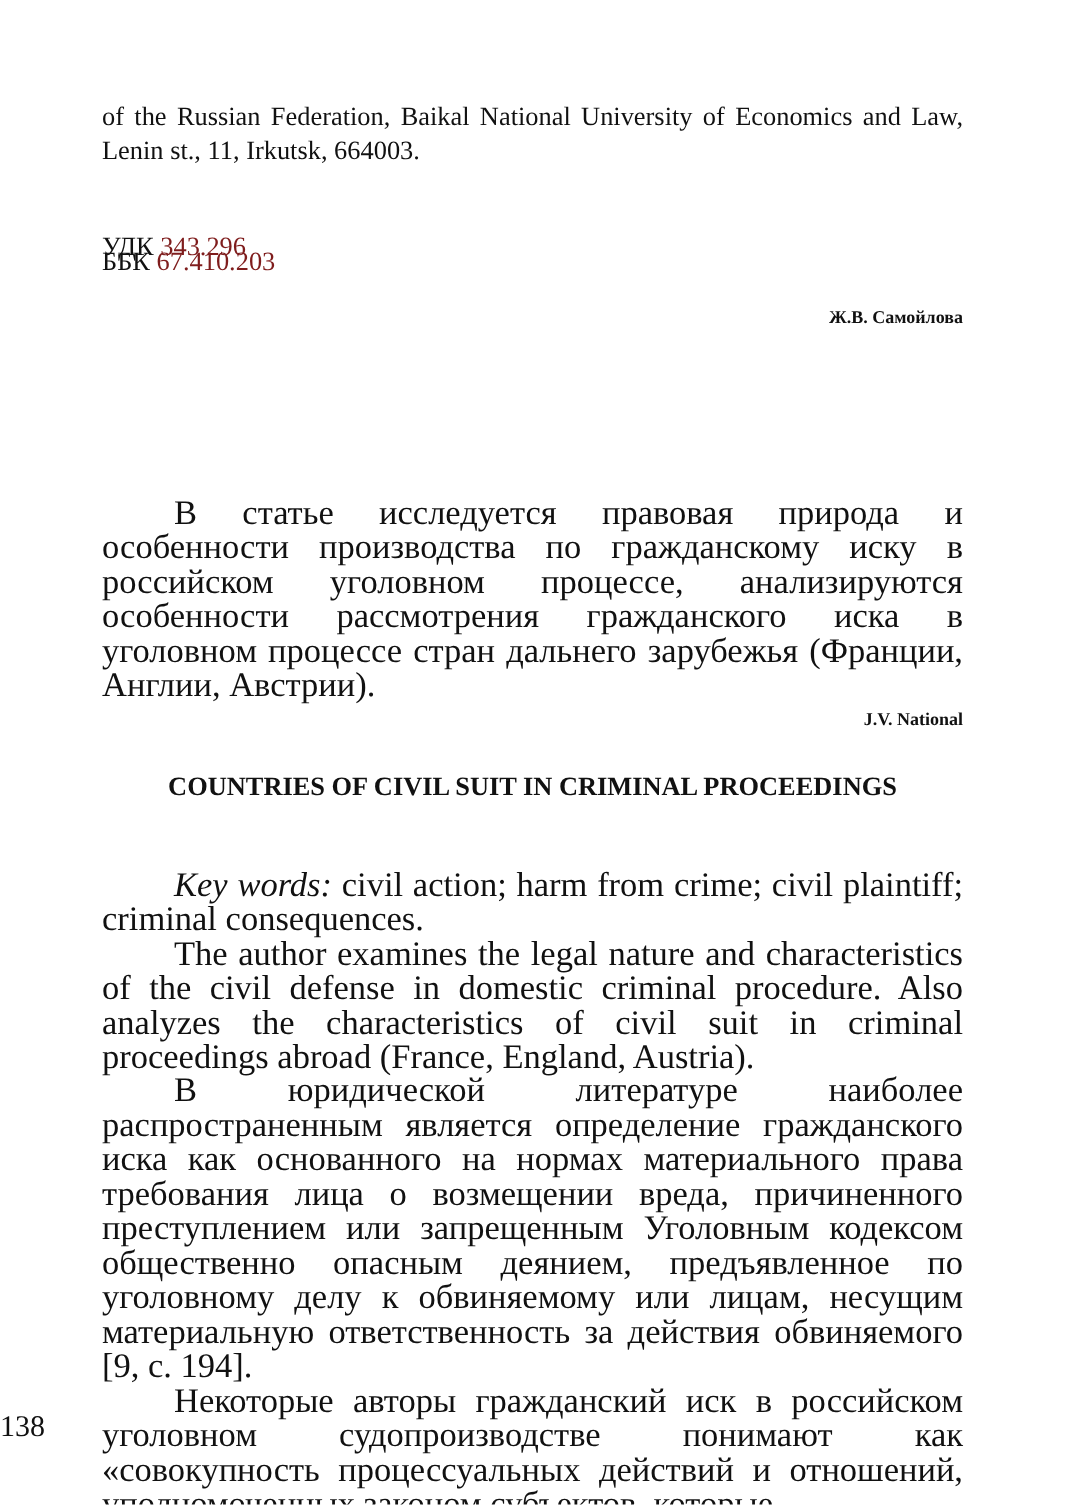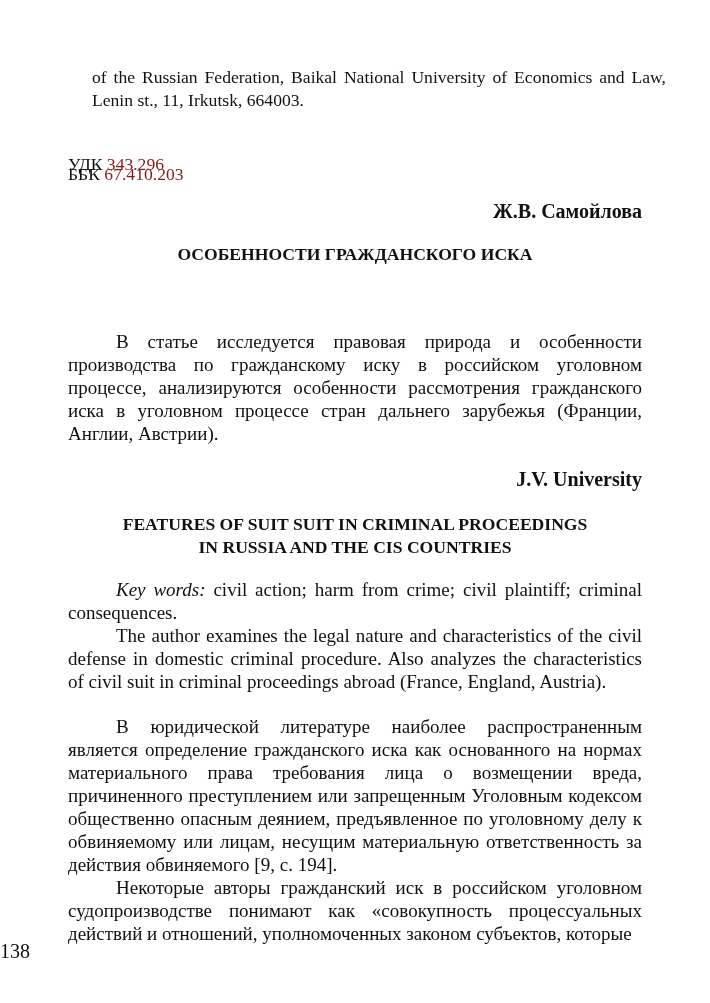--- a/index.html
+++ b/index.html
@@ -1,60 +1,58 @@
 <!DOCTYPE html>
 <html><head>
 <meta charset="utf-8">
 <style>
   html, body { margin: 0; padding: 0; background: #ffffff; }
   body { width: 710px; height: 1003px; position: relative; overflow: hidden;
          font-family: "Liberation Serif", "DejaVu Serif", serif; color: #111; }
   .page { position: absolute; left: 68px; width: 574px; top: 0; }
   .line { font-size: 17.6px; line-height: 23px; text-align: justify; }
-  .p { font-size: 19px; line-height: 23px; text-align: justify; text-indent: 48px; margin: 0; }
+  .p { font-size: 23px; line-height: 23px; text-align: justify; text-indent: 48px; margin: 0; }
   .blk { position: absolute; left: 0; width: 574px; }
   .title { font-weight: bold; text-align: center; font-size: 17.6px; line-height: 23px; margin: 0; }
-  .author { font-weight: bold; text-align: right; font-size: 20px; line-height: 23px; }
+  .author { font-weight: bold; text-align: right; font-size: 12px; line-height: 23px; }
   .it { font-style: italic; }
   .udk { font-size: 17.6px; line-height: 22px; }
   .udk .num { color: #7f1d1d; }
   .pagenum { position: absolute; left: 0; width: 655px; top: 941px; text-align: left;
              font-size: 20px; line-height: 20px; }
 </style>
 </head>
 <body>
 
 <div class="page">
 
-  <div class="blk line" style="top:66px;margin-left:24px;">of the Russian Federation, Baikal National University of Economics and Law, Lenin st., 11, Irkutsk, 664003.</div>
+  <div class="blk line" style="top:66px;">of the Russian Federation, Baikal National University of Economics and Law, Lenin st., 11, Irkutsk, 664003.</div>
 
   <div class="blk udk" style="top:153px;">
     <span>УДК</span>
     <span class="num">343.296</span>
   </div>
   <div class="blk udk" style="top:163px;">
     <span>ББК</span>
     <span class="num">67.410.203</span>
   </div>
 
   <div class="blk author" style="top:200px;">Ж.В. Самойлова</div>
 
   <div class="blk" style="top:243px;">
-    <p class="title">ОСОБЕННОСТИ ГРАЖДАНСКОГО ИСКА</p>
   </div>
 
   <div class="blk" style="top:330px;">
     <p class="p">В статье исследуется правовая природа и особенности производства по гражданскому иску в российском уголовном процессе, анализируются особенности рассмотрения гражданского иска в уголовном процессе стран дальнего зарубежья (Франции, Англии, Австрии).</p>
   </div>
 
-  <div class="blk author" style="top:468px;">J.V. University</div>
+  <div class="blk author" style="top:468px;">J.V. National</div>
 
   <div class="blk" style="top:513px;">
-    <p class="title">FEATURES OF SUIT SUIT IN CRIMINAL PROCEEDINGS</p>
-    <p class="title">IN RUSSIA AND THE CIS COUNTRIES</p>
+    <p class="title">COUNTRIES OF CIVIL SUIT IN CRIMINAL PROCEEDINGS</p>
   </div>
 
   <div class="blk" style="top:578px;">
     <p class="p"><span class="it">Key words:</span><span> civil action; harm from crime; civil plaintiff; criminal consequences.</span></p>
     <p class="p">The author examines the legal nature and characteristics of the civil defense in domestic criminal procedure. Also analyzes the characteristics of civil suit in criminal proceedings abroad (France, England, Austria).</p>
   </div>
 
   <div class="blk" style="top:715px;">
     <p class="p">В юридической литературе наиболее распространенным является определение гражданского иска как основанного на нормах материального права требования лица о возмещении вреда, причиненного преступлением или запрещенным Уголовным кодексом общественно опасным деянием, предъявленное по уголовному делу к обвиняемому или лицам, несущим материальную ответственность за действия обвиняемого [9, с. 194].</p>
     <p class="p">Некоторые авторы гражданский иск в российском уголовном судопроизводстве понимают как «совокупность процессуальных действий и отношений, уполномоченных законом субъектов, которые</p>

